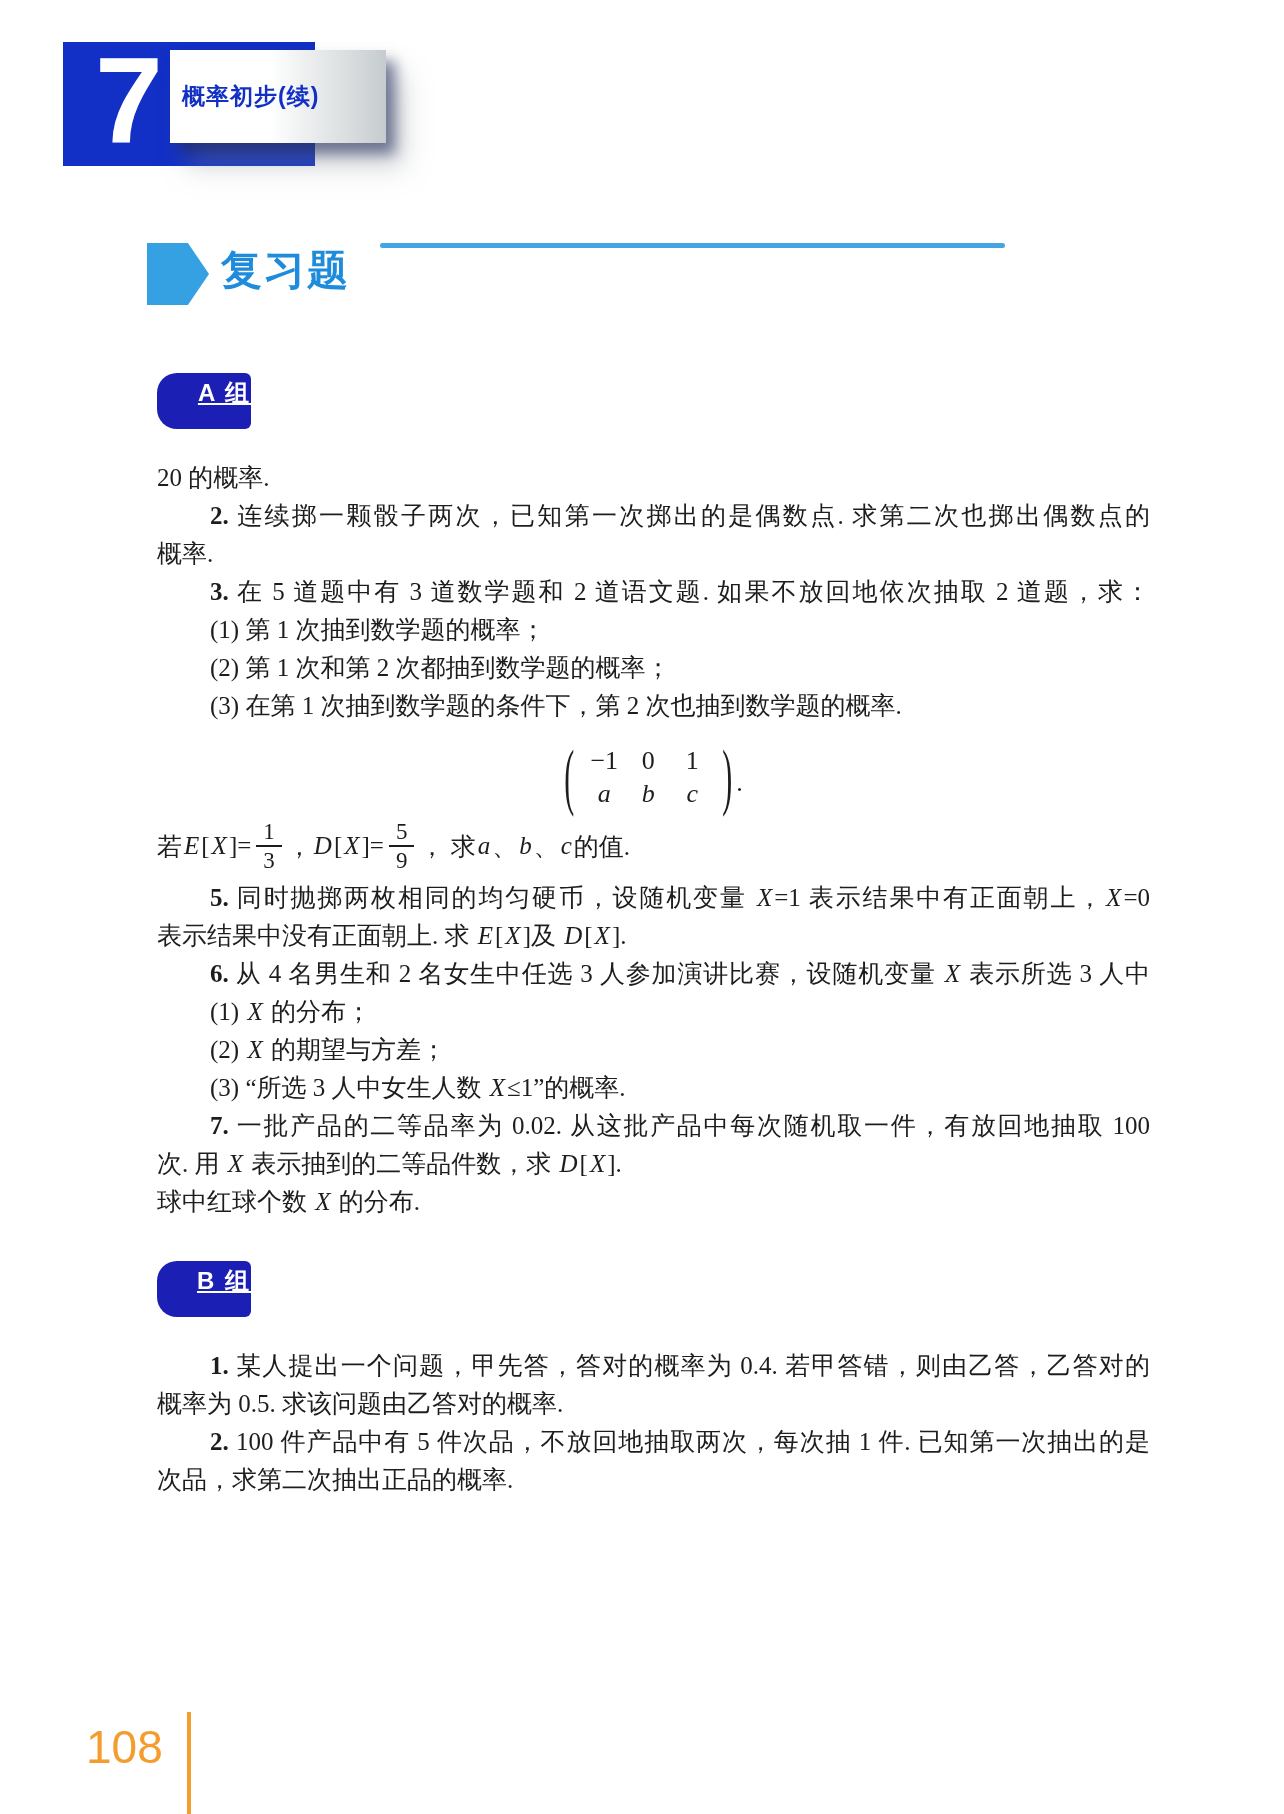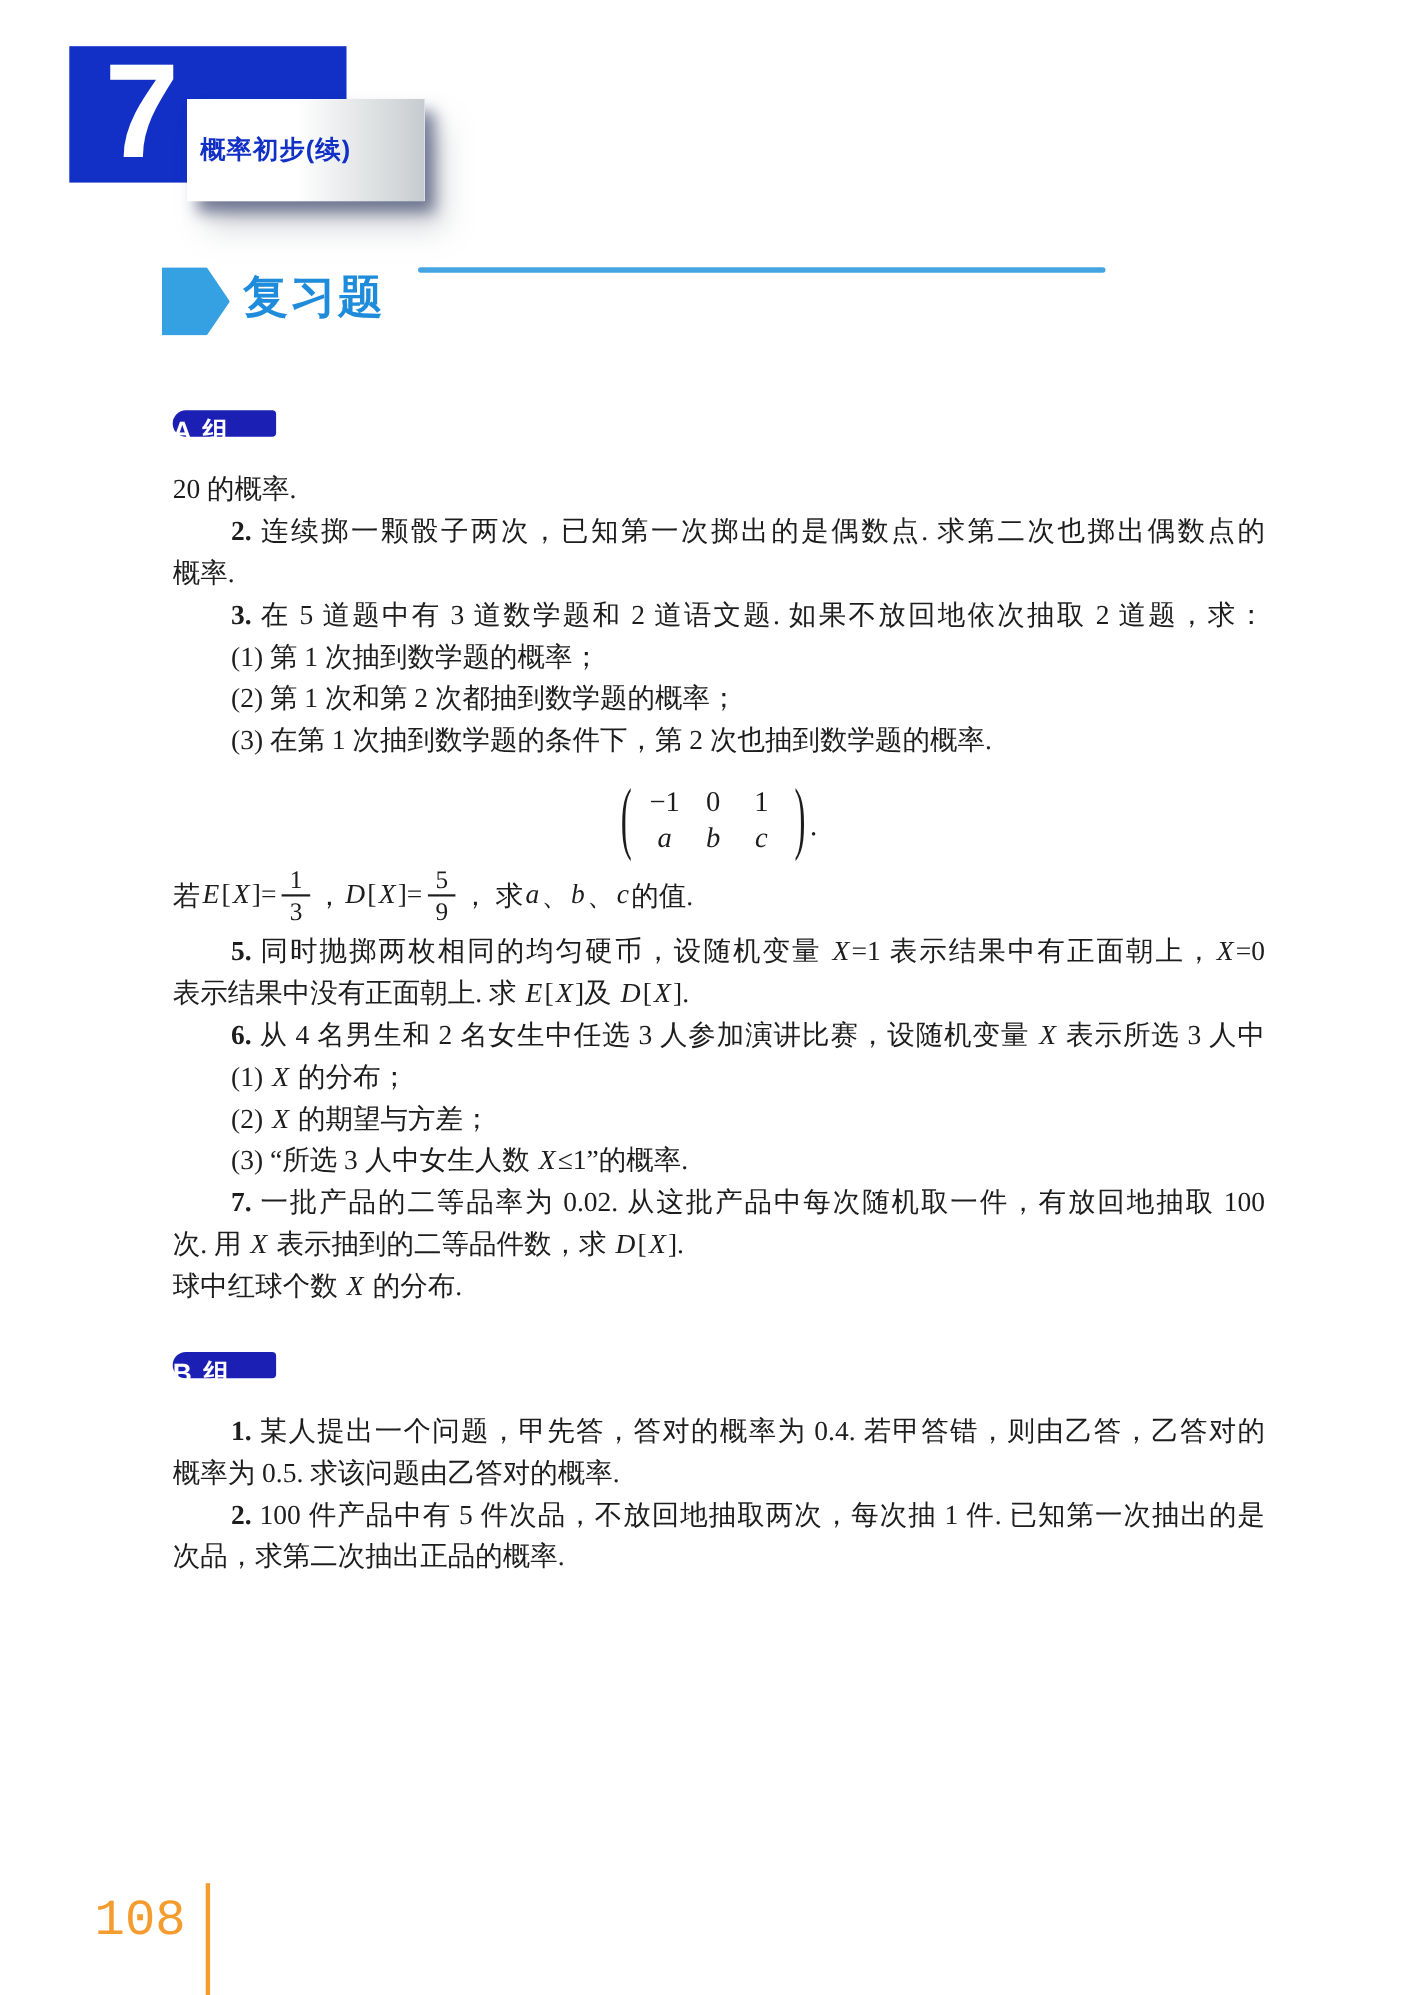--- a/index.html
+++ b/index.html
@@ -7,36 +7,36 @@
         font-family:"Liberation Serif","DejaVu Serif",serif;color:#1d1d1d;}
 
   
   .chapter{position:absolute;left:63px;top:42px;}
   .chapter-box{position:relative;width:252px;height:124px;background:var(--chapter-blue);}
   .chapter-num{position:absolute;left:32px;top:-6px;font-family:"Liberation Sans","DejaVu Sans",sans-serif;
                font-weight:bold;font-size:122px;line-height:130px;color:#fff;}
   .chapter-ribbon{position:absolute;left:107px;top:8px;width:216px;height:93px;
         background:linear-gradient(90deg,#ffffff 0%,#ffffff 46%,#dadedf 82%,#c6cbcf 100%);
         box-shadow:9px 11px 13px rgba(22,32,82,.55),18px 24px 26px rgba(135,142,150,.35);
-        display:flex;align-items:center;margin-top:40px;}
+        display:flex;align-items:center;}
   .chapter-title{margin-left:12px;font-family:"Liberation Sans","DejaVu Sans",sans-serif;
         font-weight:bold;font-size:23px;letter-spacing:1px;color:var(--chapter-blue);}
 
   
   .section{position:absolute;left:147px;top:243px;display:flex;align-items:flex-start;}
   .section-arrow{width:62px;height:62px;background:var(--arrow-blue);
         clip-path:polygon(0 0,66% 0,100% 50%,66% 100%,0 100%);}
   .section-title{margin-left:12px;font-family:"Liberation Sans","DejaVu Sans",sans-serif;
         font-weight:bold;font-size:41px;color:var(--title-blue);letter-spacing:2px;}
   .section-rule{margin-left:30px;width:625px;height:5px;border-radius:3px;background:var(--rule-blue);}
 
   
   #content{position:absolute;left:157px;top:373px;width:993px;}
-  .badge{display:block;width:94px;height:24px;box-sizing:border-box;margin:0 0 30px 0;
-        background:var(--badge-blue);color:#fff;text-align:left;line-height:40px;
+  .badge{display:block;width:94px;height:56px;box-sizing:border-box;margin:0 0 30px 0;
+        background:var(--badge-blue);color:#fff;text-align:right;line-height:40px;
         font-family:"Liberation Sans","DejaVu Sans",sans-serif;font-weight:bold;font-size:24px;
         border-radius:20px 6px 6px 20px;letter-spacing:2px;text-decoration:underline;}
   .problems{margin:0 0 40px 0;}
   .line{font-size:25px;line-height:38px;white-space:nowrap;}
   .line.para,.line.sub{padding-left:53px;}
   .line.full{white-space:normal;text-align:justify;text-align-last:justify;}
   .var{font-style:italic;padding:0 2px;}
   b{font-weight:bold;}
 
   
@@ -49,21 +49,21 @@
   .msuffix{margin-left:4px;align-self:flex-end;line-height:60px;}
 
   
   .math-line{display:flex;align-items:center;height:66px;font-size:25px;}
   .frac{display:inline-flex;flex-direction:column;text-align:center;margin:0 5px;
         font-size:23px;line-height:1.1;vertical-align:middle;}
   .frac .den{border-top:2px solid #1d1d1d;}
   .frac .num,.frac .den{padding:1px 7px;}
 
   
-  .page-num{position:absolute;left:86px;top:1720px;font-family:Liberation Mono, monospace;
+  .page-num{position:absolute;left:86px;top:1720px;font-family:Liberation Sans, sans-serif;
         font-size:46px;color:var(--orange);}
   .footer-rule{position:absolute;left:187px;top:1712px;width:4px;height:102px;background:var(--orange);}
 </style>
 </head>
 <body>
 
 <div class="page">
 
   <div class="chapter">
     <div class="chapter-box">

